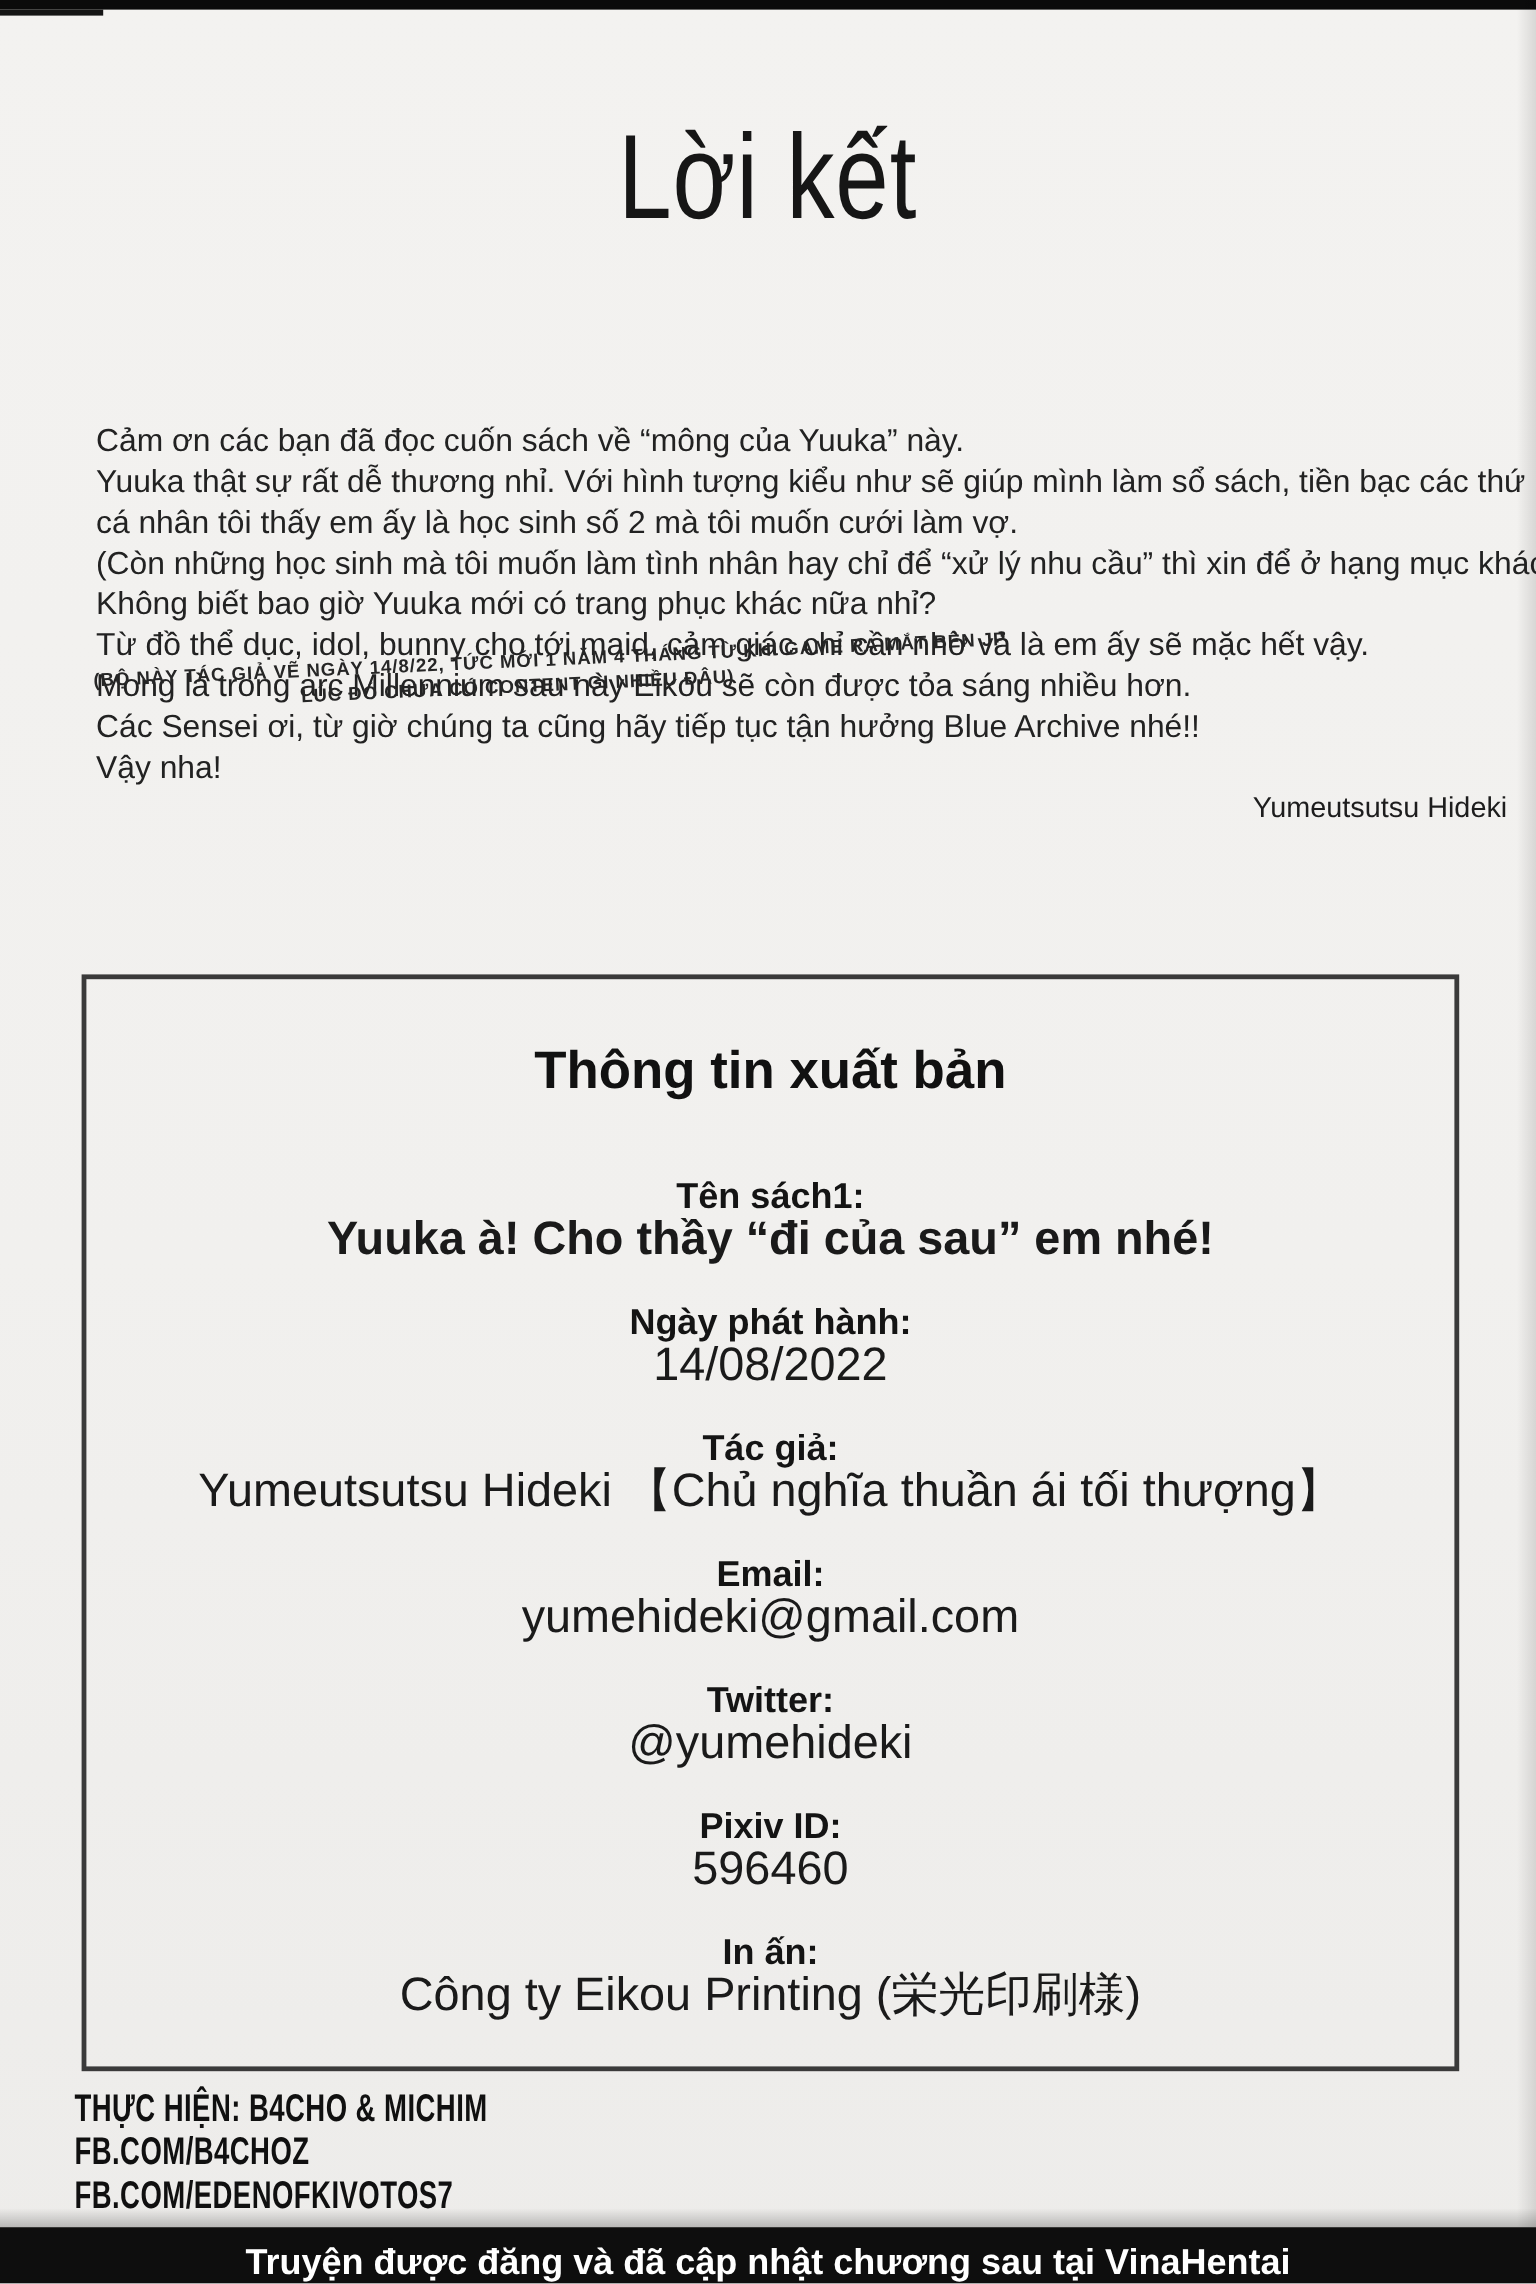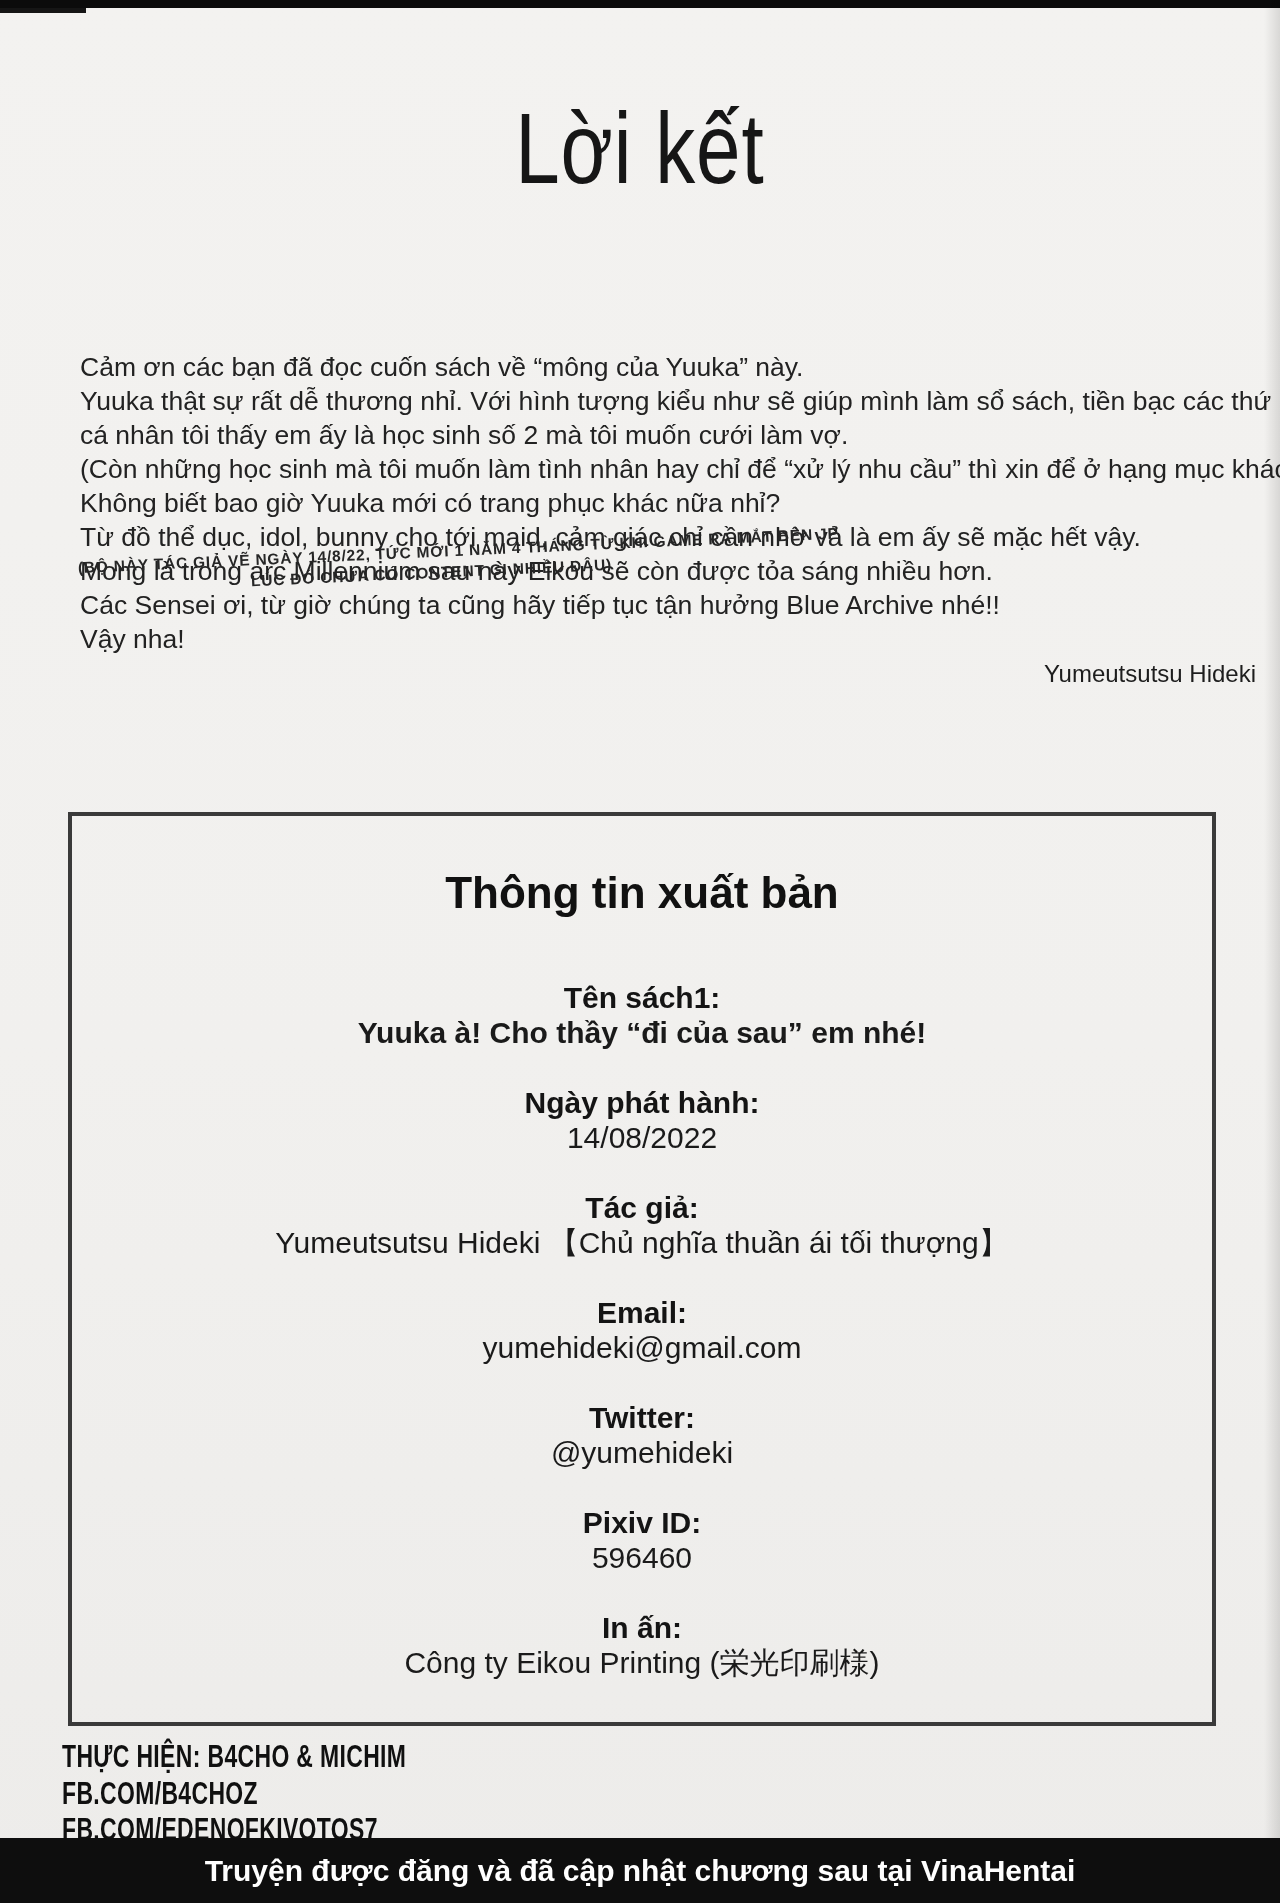--- a/index.html
+++ b/index.html
@@ -35,29 +35,29 @@
     color:#262626;text-align:center;white-space:nowrap;}
   
   .signature{position:absolute;right:24px;top:660px;font-size:24px;color:#1d1d1d;white-space:nowrap;}
   
   .pub-box{position:absolute;left:68px;top:812px;width:1148px;height:914px;
     border:4px solid var(--box_border);text-align:center;}
   .pub-title{margin-top:50px;font-size:44px;font-weight:700;color:#111;line-height:54px;}
   .pub-group{margin-top:35px;}
   .pub-group.first{margin-top:60px;}
   .pub-label{font-size:30px;font-weight:700;line-height:35px;color:#141414;white-space:nowrap;}
-  .pub-value{font-size:30px;font-weight:400;line-height:35px;color:#1a1a1a;white-space:nowrap;}
+  .pub-value{font-size:39px;font-weight:400;line-height:35px;color:#1a1a1a;white-space:nowrap;}
   .pub-value.strong{font-weight:700;}
   
   .credits{position:absolute;left:62px;top:1738px;
     font-size:31px;font-weight:700;line-height:35px;letter-spacing:0.5px;color:#101010;
     transform:scaleX(0.74) scaleY(1.04);transform-origin:left top;white-space:nowrap;}
   
-  .footer-bar{position:absolute;left:0;right:0;bottom:0;height:65px;background:var(--bar_bg);
-    display:flex;align-items:center;justify-content:center;}
+  .footer-bar{position:absolute;left:0;right:0;bottom:0;height:47px;background:var(--bar_bg);
+    display:flex;align-items:flex-end;justify-content:center;}
   .footer-text{color:var(--bar_text);font-size:30px;font-weight:700;white-space:nowrap;}
 </style>
 </head>
 <body>
 
 <div class="page">
 
   <div class="scan-top"></div>
   <div class="scan-top-bump"></div>
 

